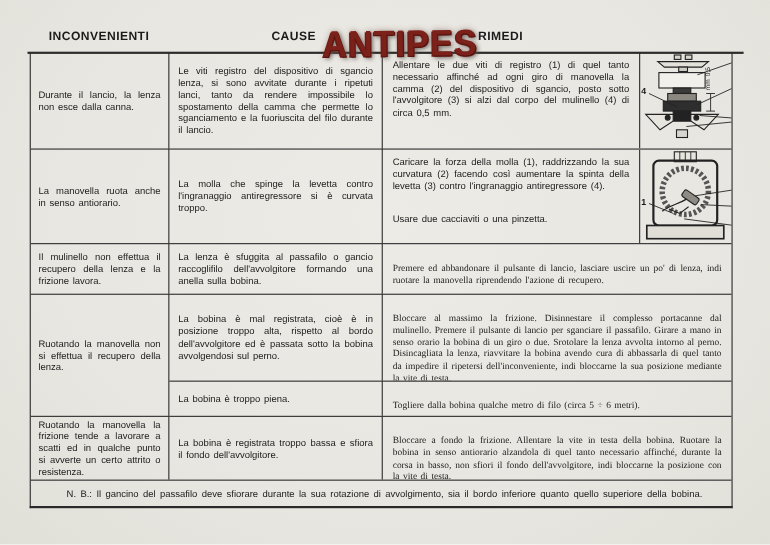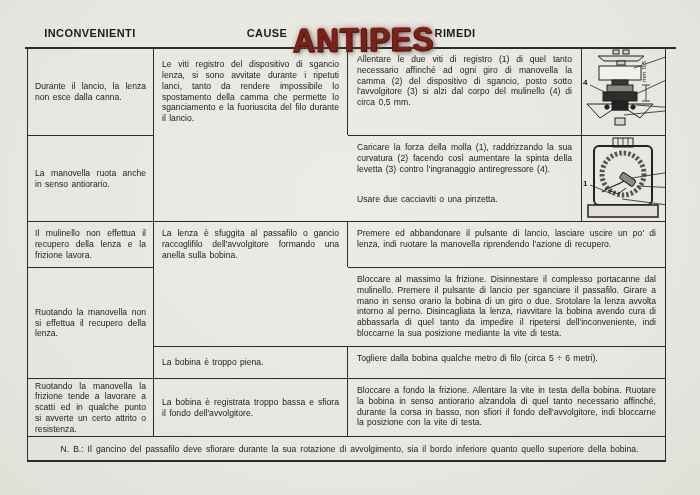--- a/index.html
+++ b/index.html
@@ -30,21 +30,21 @@
     grid-template-columns:126px 194px 1fr;
     grid-template-rows:87px 86px 46px 79px 32px 58px 1fr;
     background:transparent;
   }
   .cell { font-size:8.6px; line-height:10.8px; word-spacing:1px; overflow:hidden; }
   .cell p { text-align:justify; width:100%; }
   .bR { border-right:1.2px solid #2c2c2c; }
   .bT { border-top:1.2px solid #2c2c2c; }
   .prob { display:flex; align-items:center; padding:3px 7px; }
   .cause { display:flex; align-items:center; padding:4px 8px; }
-  .rem { padding:6px 9px 4px 9px; }
+  .rem { padding:16px 9px 4px 9px;font-family:Liberation Serif, serif; }
   .remflex { display:flex; padding:0; }
   .remflex .txt { flex:1; padding:6px 9px 4px 9px; }
   .diag { width:84px; border-left:1.2px solid #2c2c2c; position:relative; overflow:visible; }
   .diag svg { position:absolute; left:0; top:0; overflow:visible; }
   .callout { position:absolute; font-size:8px; font-weight:bold; color:#161616; line-height:8px; }
   .dimlabel { position:absolute; left:57px; top:34px; font-size:6px; transform:rotate(-90deg); transform-origin:left top; color:#222; white-space:nowrap; }
   .gap { margin-top:20px; }
   .footer {
     grid-column:1 / -1; display:flex; align-items:center;
     font-size:8.6px; white-space:nowrap; word-spacing:1.6px;
@@ -105,20 +105,23 @@
         </svg>
 
         <span class="callout" style="left:1px;  top:31px">4</span>
         <span class="dimlabel">mm 0,5</span>
       </div>
     </div>
 
     <div class="cell prob bR bT" style="grid-area:2/1">
       <p>La manovella ruota anche in senso antiorario.</p>
     </div>
+    <div class="cell cause bR bT" style="grid-area:2/2">
+      <p>La molla che spinge la levetta contro l'ingranaggio antiregressore si è curvata troppo.</p>
+    </div>
     <div class="cell remflex bT" style="grid-area:2/3">
       <div class="txt">
         <p>Caricare la forza della molla (1), raddrizzando la sua curvatura (2) facendo così aumentare la spinta della levetta (3) contro l'ingranaggio antiregressore (4).</p>
         <p class="gap">Usare due cacciaviti o una pinzetta.</p>
         <p class="gap">N. B.: Caricando troppo la molla il mulinello diventa rumoroso.</p>
       </div>
       <div class="diag">
         <svg width="84" height="85" viewBox="0 0 84 85">
           <g stroke="#222" fill="none">
             <rect x="31" y="2" width="20" height="9" stroke-width="1" fill="#e7e5de"></rect>
@@ -150,20 +153,23 @@
     <div class="cell cause bR bT" style="grid-area:3/2">
       <p>La lenza è sfuggita al passafilo o gancio raccoglifilo dell'avvolgitore formando una anella sulla bobina.</p>
     </div>
     <div class="cell rem bT" style="grid-area:3/3">
       <p>Premere ed abbandonare il pulsante di lancio, lasciare uscire un po' di lenza, indi ruotare la manovella riprendendo l'azione di recupero.</p>
     </div>
 
     <div class="cell prob bR bT" style="grid-row:4 / span 2; grid-column:1">
       <p>Ruotando la manovella non si effettua il recupero della lenza.</p>
     </div>
+    <div class="cell cause bR bT" style="grid-area:4/2">
+      <p>La bobina è mal registrata, cioè è in posizione troppo alta, rispetto al bordo dell'avvolgitore ed è passata sotto la bobina avvolgendosi sul perno.</p>
+    </div>
     <div class="cell rem bT" style="grid-area:4/3">
       <p>Bloccare al massimo la frizione. Disinnestare il complesso portacanne dal mulinello. Premere il pulsante di lancio per sganciare il passafilo. Girare a mano in senso orario la bobina di un giro o due. Srotolare la lenza avvolta intorno al perno. Disincagliata la lenza, riavvitare la bobina avendo cura di abbassarla di quel tanto da impedire il ripetersi dell'inconveniente, indi bloccarne la sua posizione mediante la vite di testa.</p>
     </div>
     <div class="cell cause bR bT" style="grid-area:5/2">
       <p>La bobina è troppo piena.</p>
     </div>
     <div class="cell rem bT" style="grid-area:5/3">
       <p>Togliere dalla bobina qualche metro di filo (circa 5 ÷ 6 metri).</p>
     </div>
 

